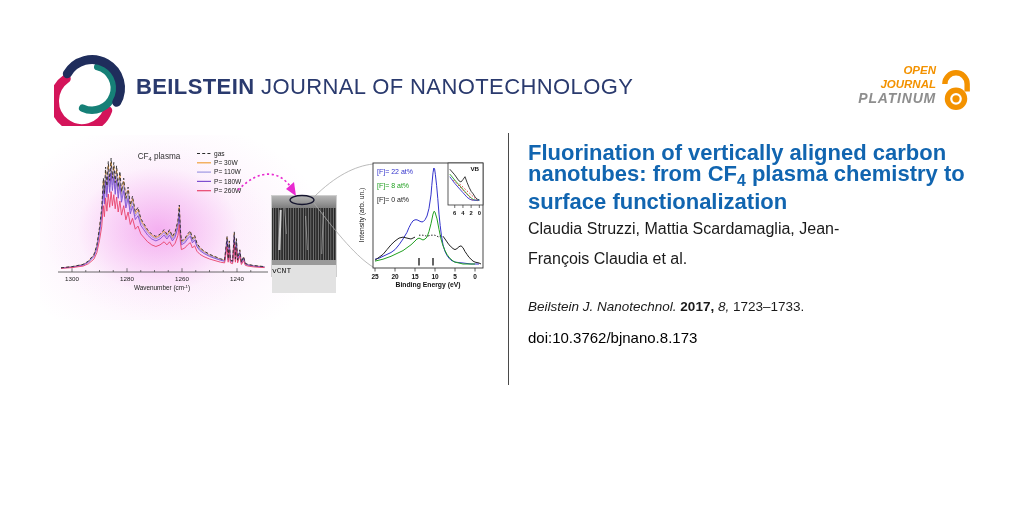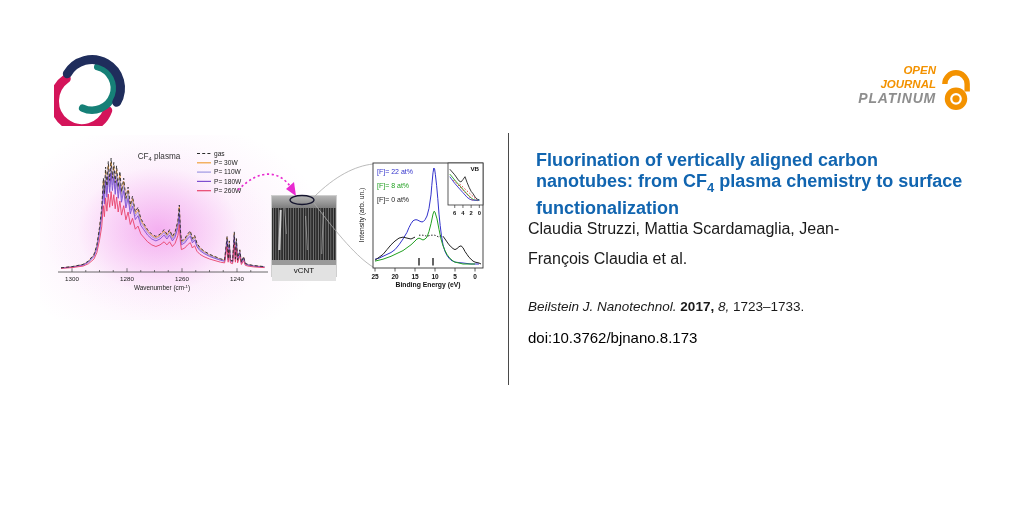--- a/index.html
+++ b/index.html
@@ -17,43 +17,47 @@
   .glow{position:absolute;left:0;top:5px;width:272px;height:185px;
     background:
       radial-gradient(ellipse 115px 90px at 118px 95px, rgba(233,96,226,0.42), rgba(243,160,238,0.30) 45%, rgba(250,218,248,0.16) 70%, rgba(255,255,255,0) 100%),
       radial-gradient(ellipse 180px 130px at 125px 100px, rgba(240,150,235,0.22), rgba(255,255,255,0) 90%);}
   .sem{position:absolute;left:232px;top:66px;width:64px;height:80px;box-shadow:0 0 0 1px #cfcfcf;}
   .sem-top{height:12px;background:linear-gradient(#b5b5b5,#7e7e7e);}
   .sem-tubes{position:relative;height:52px;overflow:hidden;
     background:repeating-linear-gradient(90deg,#2f2f2f 0 1px,#6d6d6d 1px 2px,#262626 2px 3px,#585858 3px 4px,#3a3a3a 4px 5px);}
   .streak{position:absolute;background:rgba(255,255,255,.75);width:2px;}
   .sem-mid{height:5px;background:#9a9a9a;}
-  .sem-label{height:16px;background:#e2e2e2;font-size:8px;color:#111;text-align:center;line-height:11px;}
+  .sem-label{height:28px;background:#e2e2e2;font-size:8px;color:#111;line-height:11px;font-family:Liberation Mono, monospace;}
   .fig-svg{position:absolute;left:0;top:0;width:482px;height:200px;}
   
   .sep{position:absolute;left:508px;top:133px;width:1px;height:252px;background:#4a4a4a;}
   .col{position:absolute;left:528px;top:0;width:445px;}
-  .title{position:absolute;top:142px;width:440px;margin:8px;font-size:18px;line-height:21px;font-weight:700;color:#1165b0;}
+  .title{position:absolute;top:142px;width:440px;margin:0;font-size:22px;line-height:21px;font-weight:700;color:#1165b0;}
   .title sub{font-size:0.72em;}
   .authors{position:absolute;top:214px;width:440px;font-size:16px;line-height:30px;color:#1a1a1a;}
   .citation{position:absolute;top:299px;width:440px;font-size:13.5px;color:#1a1a1a;}
   .meta{position:absolute;top:327px;width:440px;font-size:15px;line-height:21.5px;color:#000000;}
   svg text{font-family:"Liberation Sans","DejaVu Sans",sans-serif;}
 </style>
 </head>
 <body>
 
 <div id="page">
 
   <svg style="position:absolute;left:54px;top:50px;" width="76" height="76" viewBox="0 0 72 72">
     <path d="M11.6 27.1 A26 26 0 1 0 50.9 57.3" fill="none" stroke="#d4145a" stroke-width="8.5" stroke-linecap="round"></path>
     <path d="M41.4 15.7 A21 21 0 1 1 27.1 55.0" fill="none" stroke="#168077" stroke-width="7" stroke-linecap="round"></path>
     <path d="M12.6 22.5 A27 27 0 0 1 59.4 49.5" fill="none" stroke="#1f2d5c" stroke-width="8.5" stroke-linecap="round"></path>
   </svg>
 
+  <div class="brand-text">
+    <b>BEILSTEIN</b>
+    <span class="light">JOURNAL OF NANOTECHNOLOGY</span>
+  </div>
 
   <div class="oa-block">
     <div class="oa-word">OPEN</div>
     <div class="oa-word">JOURNAL</div>
     <div class="oa-platinum">PLATINUM</div>
   </div>
   <svg style="position:absolute;left:938px;top:63px;" width="36" height="50" viewBox="0 0 40 52">
     <path d="M7.6 21.5 A12.4 12.4 0 1 1 32.4 21.5 L32.4 30" fill="none" stroke="#f39200" stroke-width="6"></path>
     <circle cx="20" cy="38" r="9.5" fill="none" stroke="#f39200" stroke-width="6"></circle>
     <circle cx="20" cy="38" r="4" fill="#f39200"></circle>

